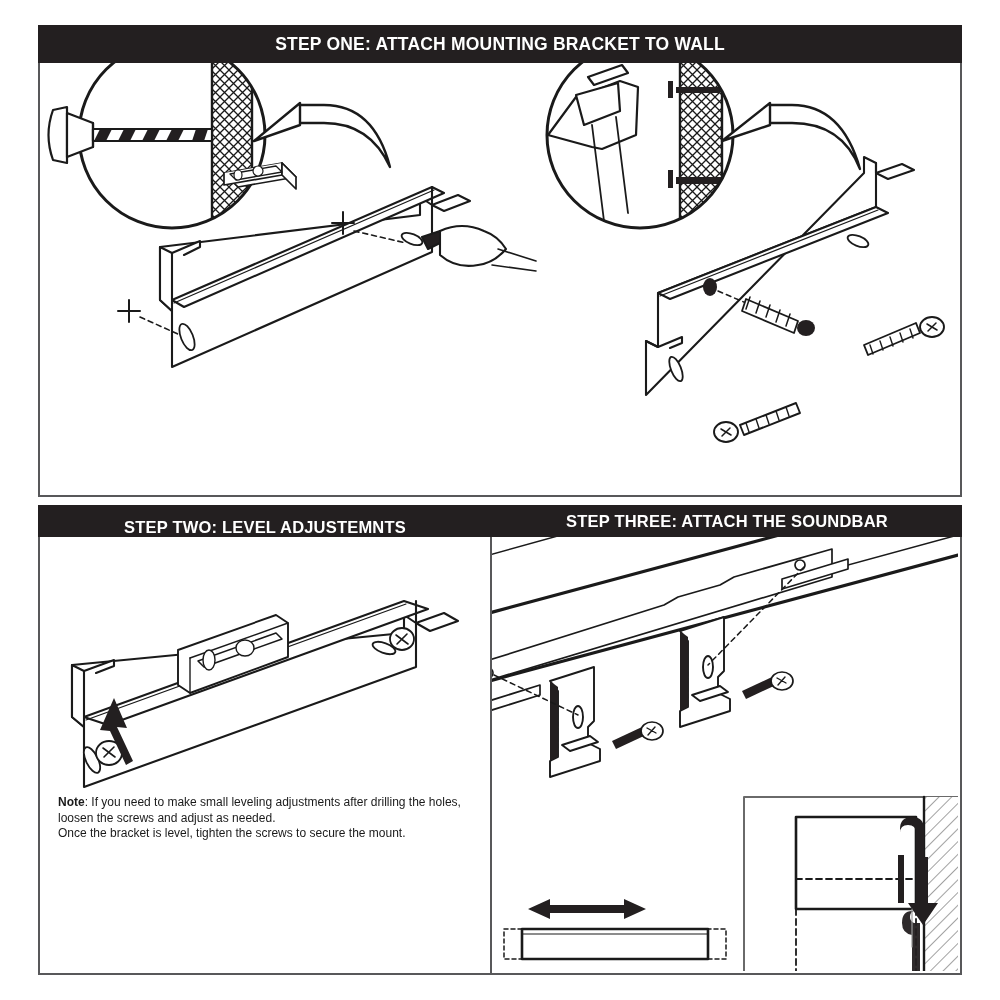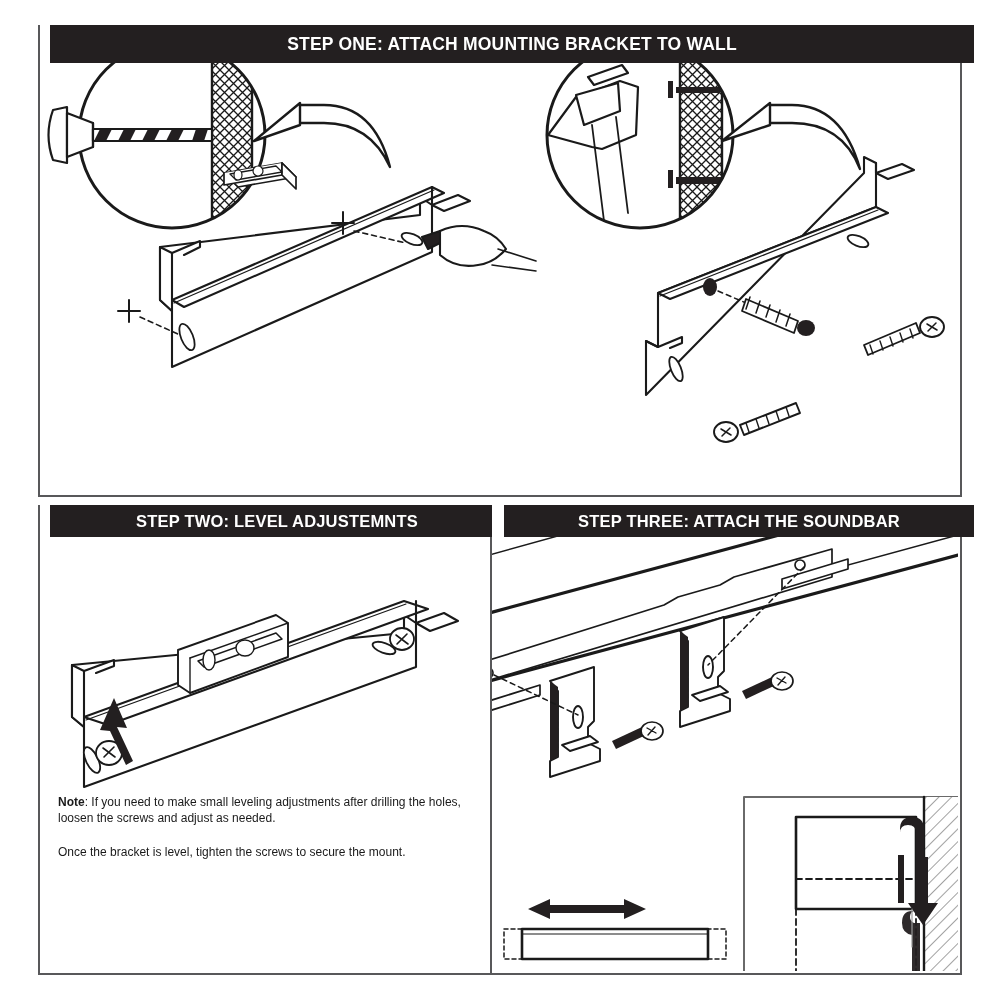--- a/index.html
+++ b/index.html
@@ -9,44 +9,44 @@
     -webkit-font-smoothing:antialiased;
   }
   .sheet{position:absolute;left:0;top:0;width:1000px;height:1000px;background:#fff;}
 
   
   .panel{position:absolute;box-sizing:border-box;background:#fff;}
   .hdr{
     position:absolute;box-sizing:border-box;
     background:#231f20;color:#ffffff;
     display:flex;align-items:center;justify-content:center;
-    font-weight:bold;letter-spacing:.2px;margin-left:12px;
+    font-weight:bold;letter-spacing:.2px;
   }
   .hdr span{display:block;white-space:nowrap;}
 
   #panel-one{left:38px;top:25px;width:924px;height:472px;border:2px solid #58585a;border-top:none;}
   #hdr-one{left:38px;top:25px;width:924px;height:38px;font-size:17.5px;}
 
   #panel-two{left:38px;top:505px;width:454px;height:470px;border:2px solid #58585a;border-top:none;}
-  #hdr-two{left:38px;top:505px;width:454px;height:32px;font-size:16.5px;}
+  #hdr-two{left:38px;top:505px;width:454px;height:32px;font-size:16.5px;align-items:flex-end;}
   #panel-three{left:492px;top:505px;width:470px;height:470px;border:2px solid #58585a;border-top:none;border-left:none;}
   #hdr-three{left:492px;top:505px;width:470px;height:32px;font-size:16.5px;align-items:center;}
 
   
   .art{position:absolute;left:0;top:0;width:100%;height:100%;overflow:hidden;pointer-events:none;}
   .art svg{display:block;}
 
   
   .note{
     position:absolute;color:#1a1a1a;
     font-size:16.6px;line-height:1.28;
   }
   .note b{font-weight:bold;}
   #note-two{left:58px;top:795px;width:420px;font-size:12px;line-height:1.30;}
-  #note-two .para2{margin-top:19px;}
+  #note-two .para2{}
   #note-three{left:521px;top:752px;width:210px;font-size:17px;line-height:1.33;}
 </style>
 </head>
 <body>
 
 <div class="sheet">
 
   <div class="panel" id="panel-one">
     <div class="art">
       <svg width="920" height="468" viewBox="0 0 920 468" xmlns="http://www.w3.org/2000/svg">

